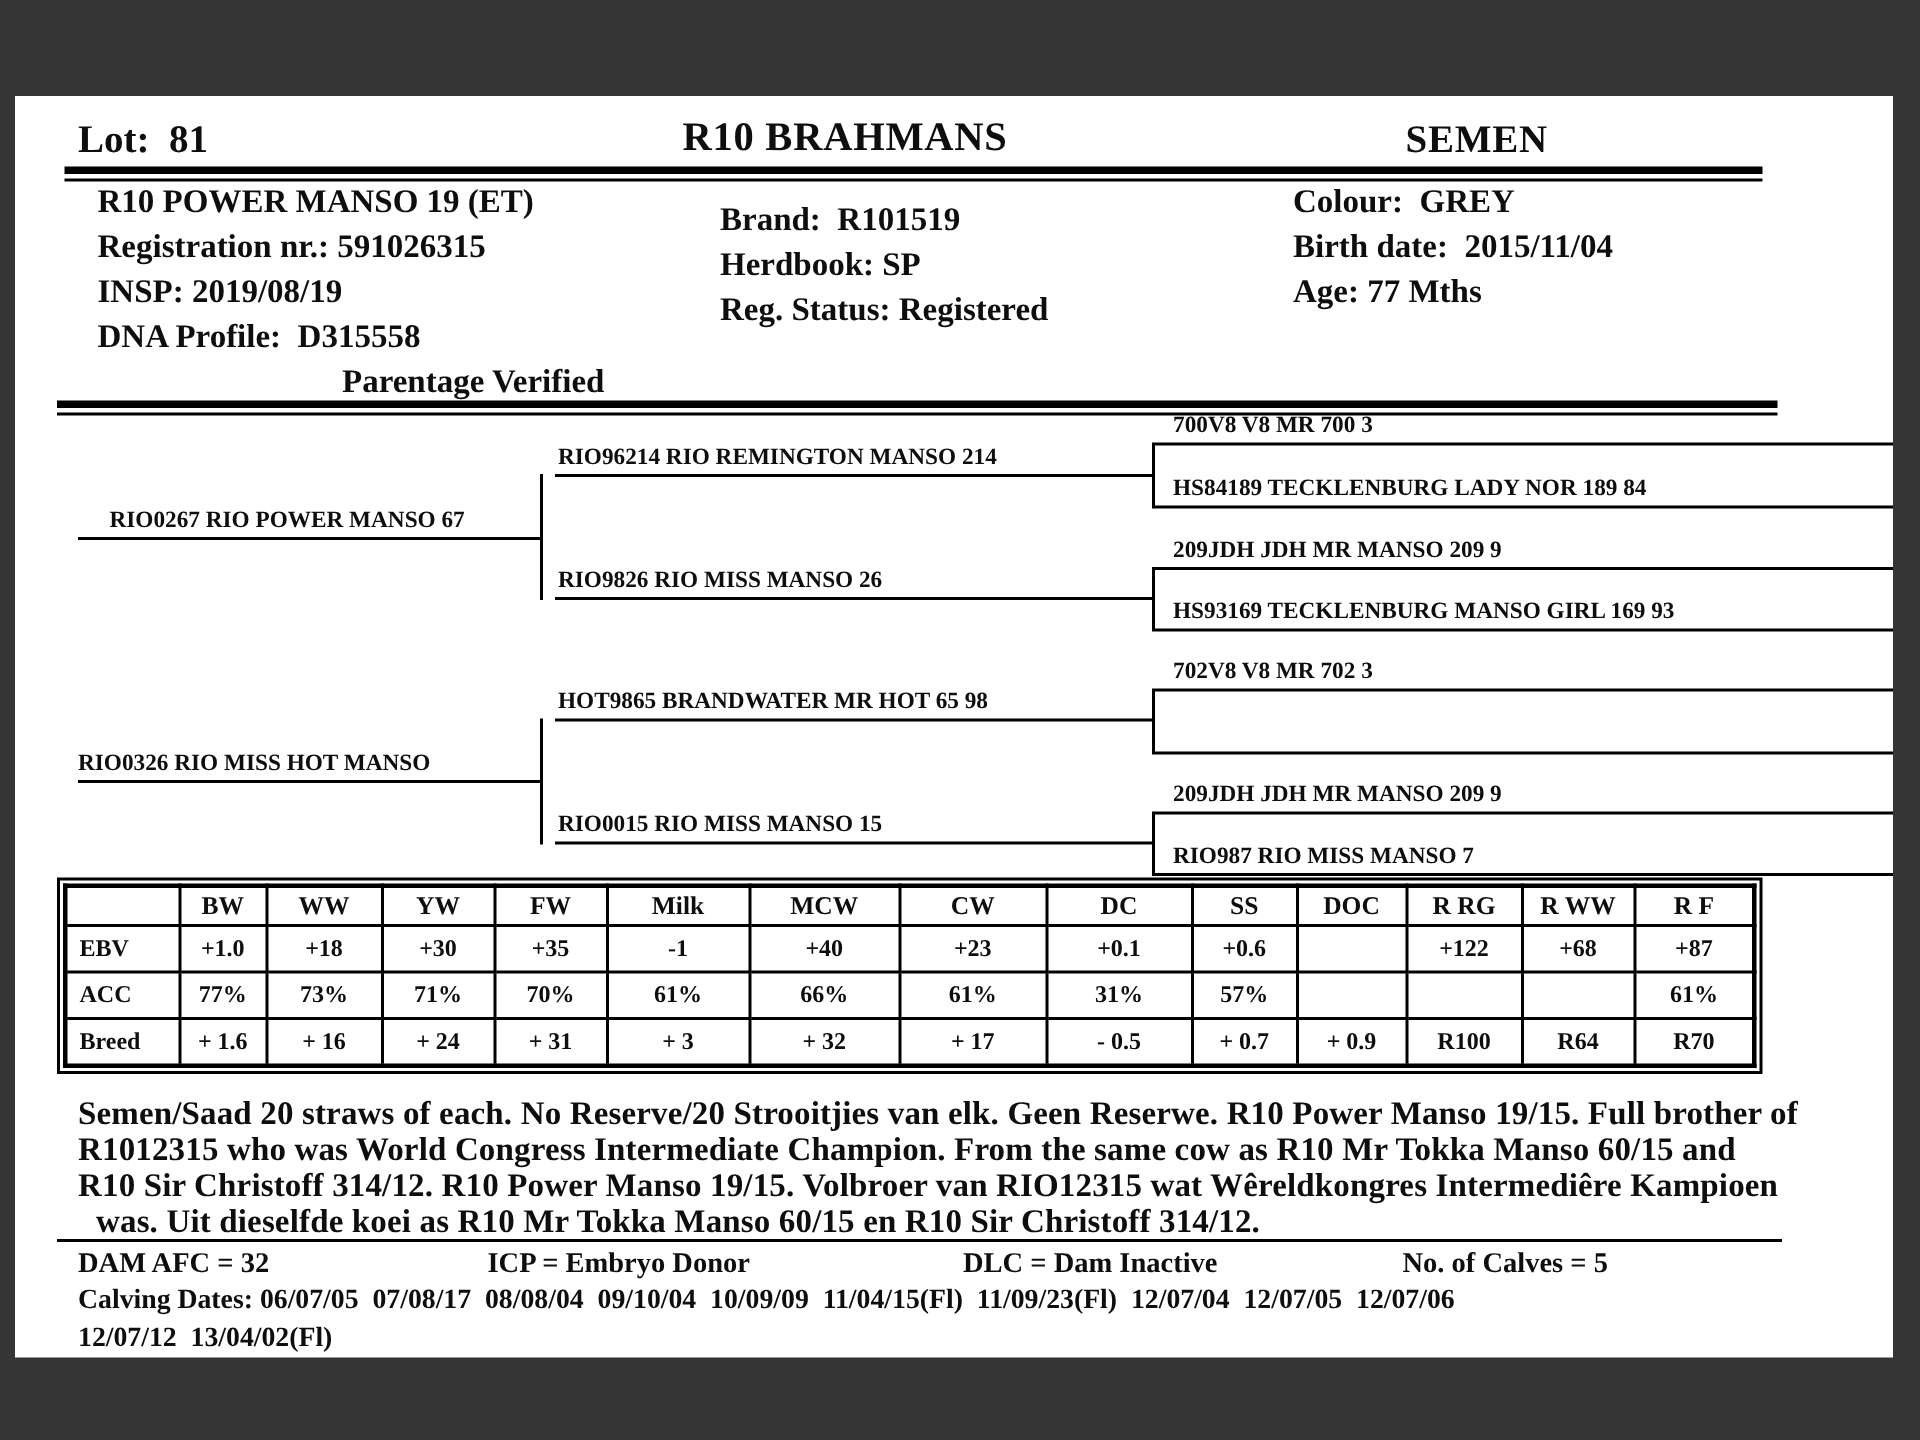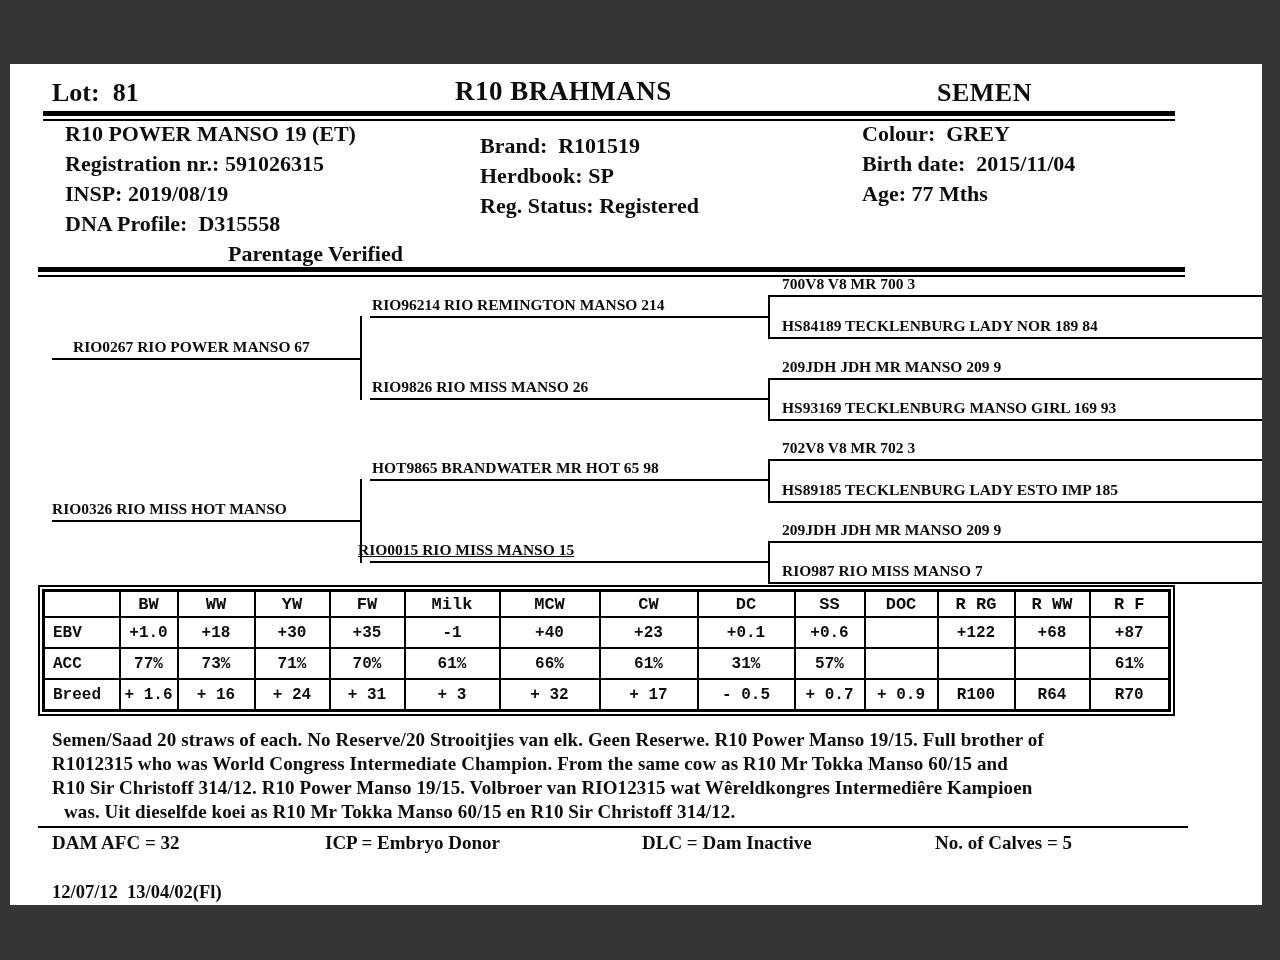--- a/index.html
+++ b/index.html
@@ -21,46 +21,46 @@
   .d-c1{left:55px;} .d-c2{left:470px;margin-top:12px;} .d-c3{left:852px;}
   .d-r1{top:57px;} .d-r2{top:87px;} .d-r3{top:117px;} .d-r4{top:147px;}
   .d-parentage{left:218px;top:177px;}
 
   
   .ped-name{position:absolute;font-size:15.5px;white-space:nowrap;}
   .pline{position:absolute;height:2px;background:#000;}
   .pvline{position:absolute;width:2px;background:#000;}
   .p-sire{left:42px;top:274px;margin-left:21px;}  .p-dam{left:42px;top:436px;}
   .p-ss{left:362px;top:232px;}   .p-sd{left:362px;top:314px;}
-  .p-ds{left:362px;top:395px;}   .p-dd{left:348px;top:477px;text-decoration:underline;}
+  .p-ds{left:362px;top:395px;}   .p-dd{left:362px;top:477px;}
   .g0{left:772px;top:211px;} .g1{left:772px;top:253px;}
   .g2{left:772px;top:294px;} .g3{left:772px;top:335px;}
   .g4{left:772px;top:375px;} .g5{left:772px;top:417px;}
   .g6{left:772px;top:457px;} .g7{left:772px;top:498px;}
   .u-sire{left:42px;top:294px;width:310px;} .u-dam{left:42px;top:456px;width:310px;}
   .u-ss{left:360px;top:252px;width:400px;}  .u-sd{left:360px;top:334px;width:400px;}
   .u-ds{left:360px;top:415px;width:400px;}  .u-dd{left:360px;top:497px;width:400px;}
   .u-g0{left:760px;top:231px;width:492px;}  .u-g1{left:760px;top:273px;width:492px;}
   .u-g2{left:760px;top:314px;width:492px;}  .u-g3{left:760px;top:355px;width:492px;}
   .u-g4{left:760px;top:395px;width:492px;}  .u-g5{left:760px;top:437px;width:492px;}
   .u-g6{left:760px;top:477px;width:492px;}  .u-g7{left:760px;top:518px;width:492px;}
   .v-sire{left:350px;top:252px;height:84px;} .v-dam{left:350px;top:415px;height:84px;}
   .v-g1{left:758px;top:231px;height:44px;}   .v-g2{left:758px;top:314px;height:43px;}
   .v-g3{left:758px;top:395px;height:44px;}   .v-g4{left:758px;top:477px;height:43px;}
 
   
   .tblwrap{position:absolute;left:28px;top:521px;border:2px solid #000;padding:2px;background:#fff;}
   table.ebv{border-collapse:collapse;border:3px solid #000;table-layout:fixed;}
-  table.ebv th, table.ebv td{border:2px solid #000;font-weight:bold;text-align:center;padding:0;font-family:Liberation Mono, monospace;}
+  table.ebv th, table.ebv td{border:2px solid #000;font-weight:bold;text-align:center;padding:0;}
   table.ebv th{font-size:17px;height:24px;}
   table.ebv td{font-size:16px;height:29px;white-space:pre;}
   table.ebv .lblcol{text-align:left;padding-left:8px;}
 
   
-  .desc-line{position:absolute;left:42px;font-size:19px;white-space:nowrap;letter-spacing:.1px;}
+  .desc-line{position:absolute;left:42px;font-size:22px;white-space:nowrap;letter-spacing:.1px;}
   .dl0{top:665px;} .dl1{top:689px;} .dl2{top:713px;} .dl3{top:737px;margin-left:12px;}
   .rule-c{position:absolute;left:28px;top:762px;width:1150px;height:2px;background:#000;}
 
   
   .dam-item{position:absolute;top:768px;font-size:19px;white-space:pre;}
   .dam-1{left:42px;} .dam-2{left:315px;} .dam-3{left:618px;margin-left:14px;} .dam-4{925px;left:925px;}
   .cal-1{position:absolute;left:42px;top:793px;font-size:18.5px;white-space:pre;}
   .cal-2{position:absolute;left:42px;top:818px;font-size:18.5px;white-space:pre;}
 </style>
 </head>
@@ -92,21 +92,20 @@
   <div class="ped-name p-dam">RIO0326 RIO MISS HOT MANSO</div>
   <div class="ped-name p-ss">RIO96214 RIO REMINGTON MANSO 214</div>
   <div class="ped-name p-sd">RIO9826 RIO MISS MANSO 26</div>
   <div class="ped-name p-ds">HOT9865 BRANDWATER MR HOT 65 98</div>
   <div class="ped-name p-dd">RIO0015 RIO MISS MANSO 15</div>
   <div class="ped-name g0">700V8 V8 MR 700 3</div>
   <div class="ped-name g1">HS84189 TECKLENBURG LADY NOR 189 84</div>
   <div class="ped-name g2">209JDH JDH MR MANSO 209 9</div>
   <div class="ped-name g3">HS93169 TECKLENBURG MANSO GIRL 169 93</div>
   <div class="ped-name g4">702V8 V8 MR 702 3</div>
-  <div class="ped-name g5">HS89185 TECKLENBURG LADY ESTO IMP 185</div>
   <div class="ped-name g6">209JDH JDH MR MANSO 209 9</div>
   <div class="ped-name g7">RIO987 RIO MISS MANSO 7</div>
 
   <div class="pline u-sire"></div>
   <div class="pline u-dam"></div>
   <div class="pline u-ss"></div>
   <div class="pline u-sd"></div>
   <div class="pline u-ds"></div>
   <div class="pline u-dd"></div>
   <div class="pline u-g0"></div>
@@ -214,15 +213,16 @@
   <div class="desc-line dl0">Semen/Saad 20 straws of each. No Reserve/20 Strooitjies van elk. Geen Reserwe. R10 Power Manso 19/15. Full brother of</div>
   <div class="desc-line dl1">R1012315 who was World Congress Intermediate Champion. From the same cow as R10 Mr Tokka Manso 60/15 and</div>
   <div class="desc-line dl2">R10 Sir Christoff 314/12. R10 Power Manso 19/15. Volbroer van RIO12315 wat Wêreldkongres Intermediêre Kampioen</div>
   <div class="desc-line dl3">was. Uit dieselfde koei as R10 Mr Tokka Manso 60/15 en R10 Sir Christoff 314/12.</div>
   <div class="rule-c"></div>
 
   <div class="dam-item dam-1">DAM AFC = 32</div>
   <div class="dam-item dam-2">ICP = Embryo Donor</div>
   <div class="dam-item dam-3">DLC = Dam Inactive</div>
   <div class="dam-item dam-4">No. of Calves = 5</div>
+  <div class="cal-1">Calving Dates: 06/07/05  07/08/17  08/08/04  09/10/04  10/09/09  11/04/15(Fl)  11/09/23(Fl)  12/07/04  12/07/05  12/07/06</div>
   <div class="cal-2">12/07/12  13/04/02(Fl)</div>
 
 </div>
 
 </body></html>

